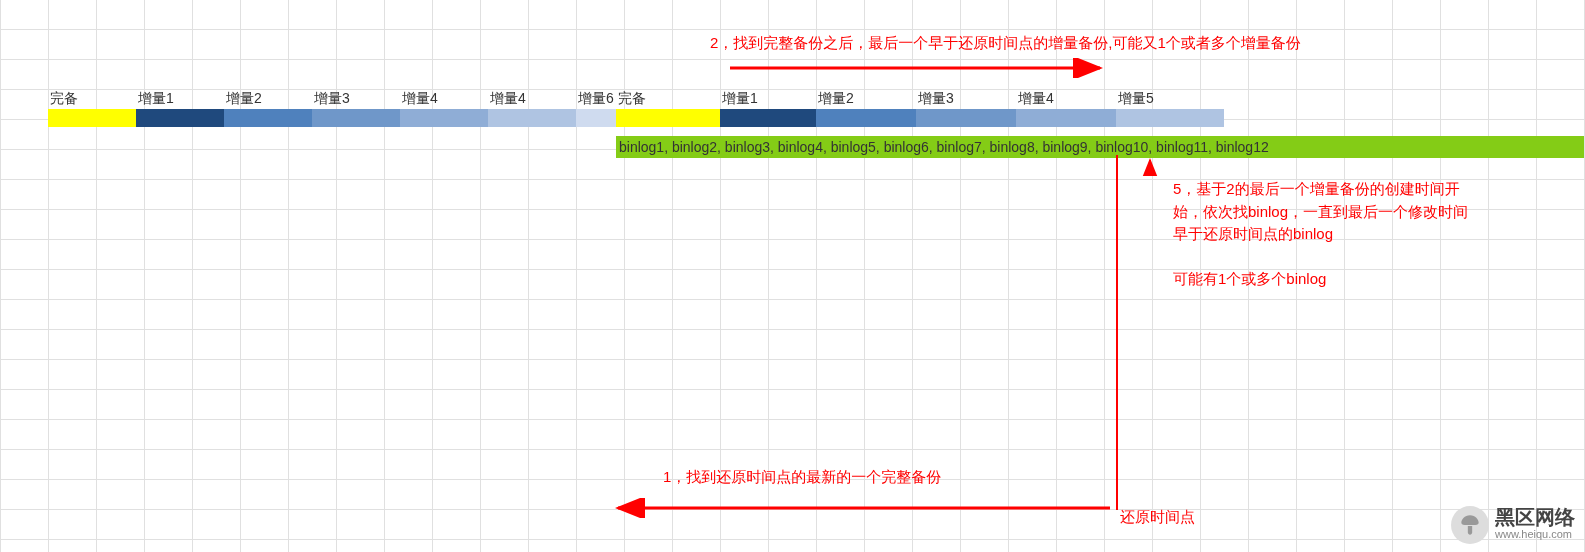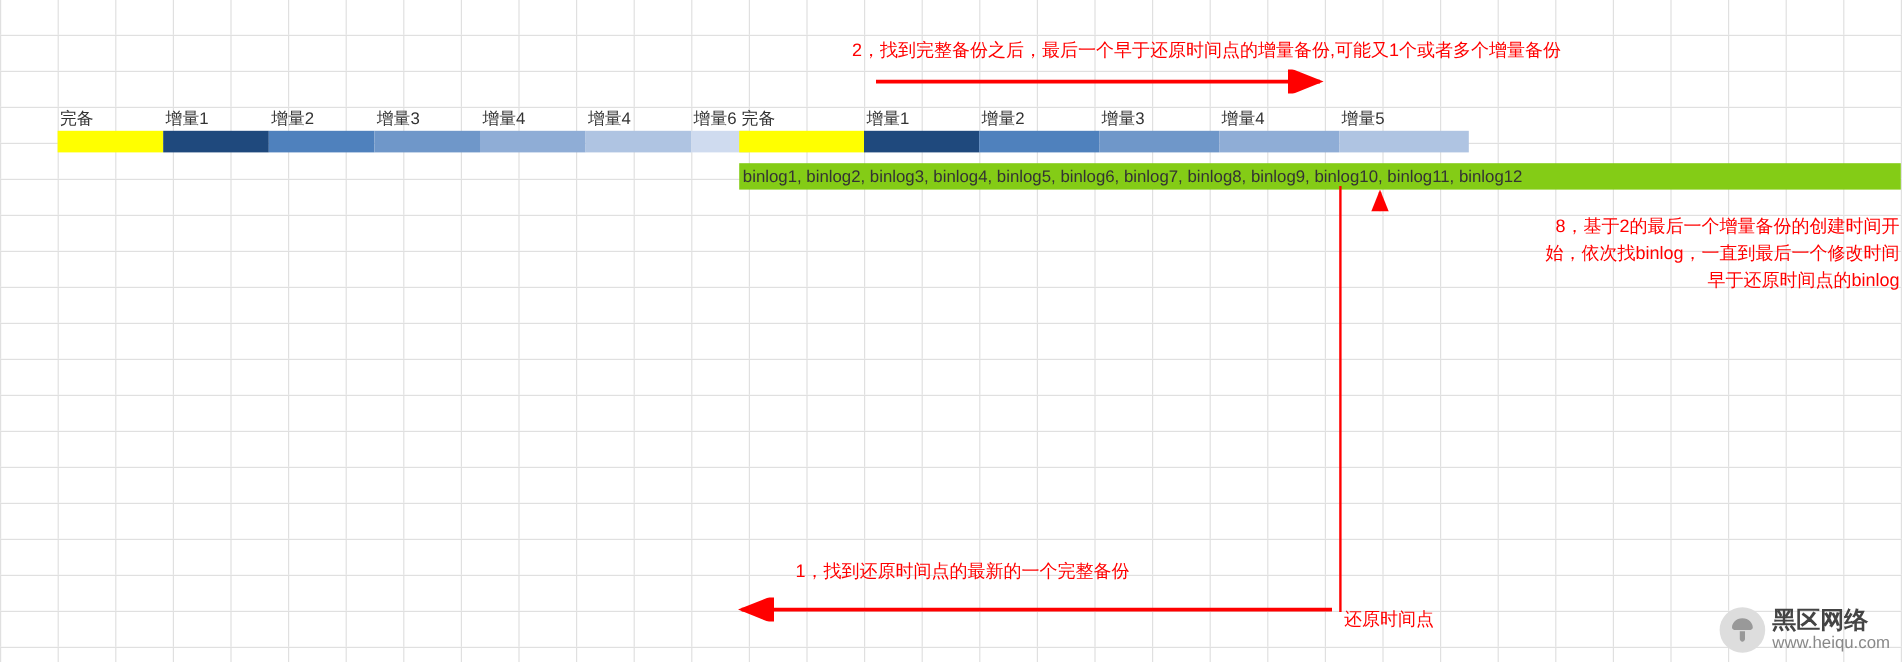--- a/index.html
+++ b/index.html
@@ -5,28 +5,28 @@
 * { box-sizing: border-box; margin: 0; padding: 0; }
 body { font-family: "Microsoft YaHei", Arial, sans-serif; font-size: 14px; background: #fff; position: relative; width: 1585px; height: 552px; overflow: hidden; }
 .grid { position: absolute; inset: 0; }
 .grid-row { display: flex; height: 30px; border-bottom: 1px solid #e0e0e0; }
 .grid-cell { width: 48px; border-left: 1px solid #e0e0e0; flex-shrink: 0; }
 .header-row { position: absolute; top: 87px; left: 48px; display: flex; justify-content: center; }
 .header-cell { width: 88px; height: 22px; line-height: 22px; color: #333; font-size: 14px; padding-left: 2px; }
 .color-row { position: absolute; top: 109px; left: 48px; display: flex; height: 18px; }
 .color-cell { width: 88px; height: 18px; }
 .binlog-row { position: absolute; top: 136px; left: 616px; width: 968px; height: 22px; background: #84cc16; color: #333; font-size: 14px; padding-left: 3px; line-height: 22px; }
-.annotation { position: absolute; color: #ff0000; font-size: 15px; line-height: 1.5; text-align: right; }
+.annotation { position: absolute; color: #ff0000; font-size: 15px; line-height: 1.5; }
 .arrow-svg { position: absolute; }
 .logo { position: absolute; right: 10px; bottom: 8px; display: flex; gap: 6px; }
 .logo-icon { width: 38px; height: 38px; background: #ddd; border-radius: 50%; display: flex; align-items: center; justify-content: center; }
 .logo-icon svg { width: 26px; height: 26px; }
 .logo-text { display: flex; flex-direction: column; line-height: 1.1; }
 .logo-text .cn { font-size: 20px; font-weight: bold; color: #444; }
-.logo-text .en { font-size: 14px; color: #888; }
+.logo-text .en { font-size: 11px; color: #888; }
 </style>
 </head>
 <body>
 
 <div class="grid">
   <div class="grid-row">
       <div class="grid-cell"></div>
       <div class="grid-cell"></div>
       <div class="grid-cell"></div>
       <div class="grid-cell"></div>
@@ -756,23 +756,24 @@
 <svg class="arrow-svg" style="top:58px;left:730px;width:380px;height:20px;">
   <defs>
       <marker id="ah2" markerWidth="10" markerHeight="8" refX="9" refY="4" orient="auto">
         <path d="M0,0 L10,4 L0,8 Z" fill="#ff0000"></path>
       </marker>
     </defs>
   <line x1="0" y1="10" x2="370" y2="10" stroke="#ff0000" stroke-width="3" marker-end="url(#ah2)"></line>
 </svg>
 
 <div class="annotation" style="top:178px;left:1173px; width:410px;">
-  <div>8，基于2的最后一个增量备份的创建时间开</div>
+  <div>5，基于2的最后一个增量备份的创建时间开</div>
   <div>始，依次找binlog，一直到最后一个修改时间</div>
   <div>早于还原时间点的binlog</div>
+  <div style="margin-top:22px;">可能有1个或多个binlog</div>
 </div>
 
 <svg class="arrow-svg" style="top:156px;left:1140px;width:20px;height:20px;">
   <defs>
       <marker id="ah3" markerWidth="10" markerHeight="8" refX="9" refY="4" orient="auto">
         <path d="M0,0 L10,4 L0,8 Z" fill="#ff0000"></path>
       </marker>
     </defs>
   <line x1="10" y1="20" x2="10" y2="4" stroke="#ff0000" stroke-width="2" marker-end="url(#ah3)"></line>
 </svg>

